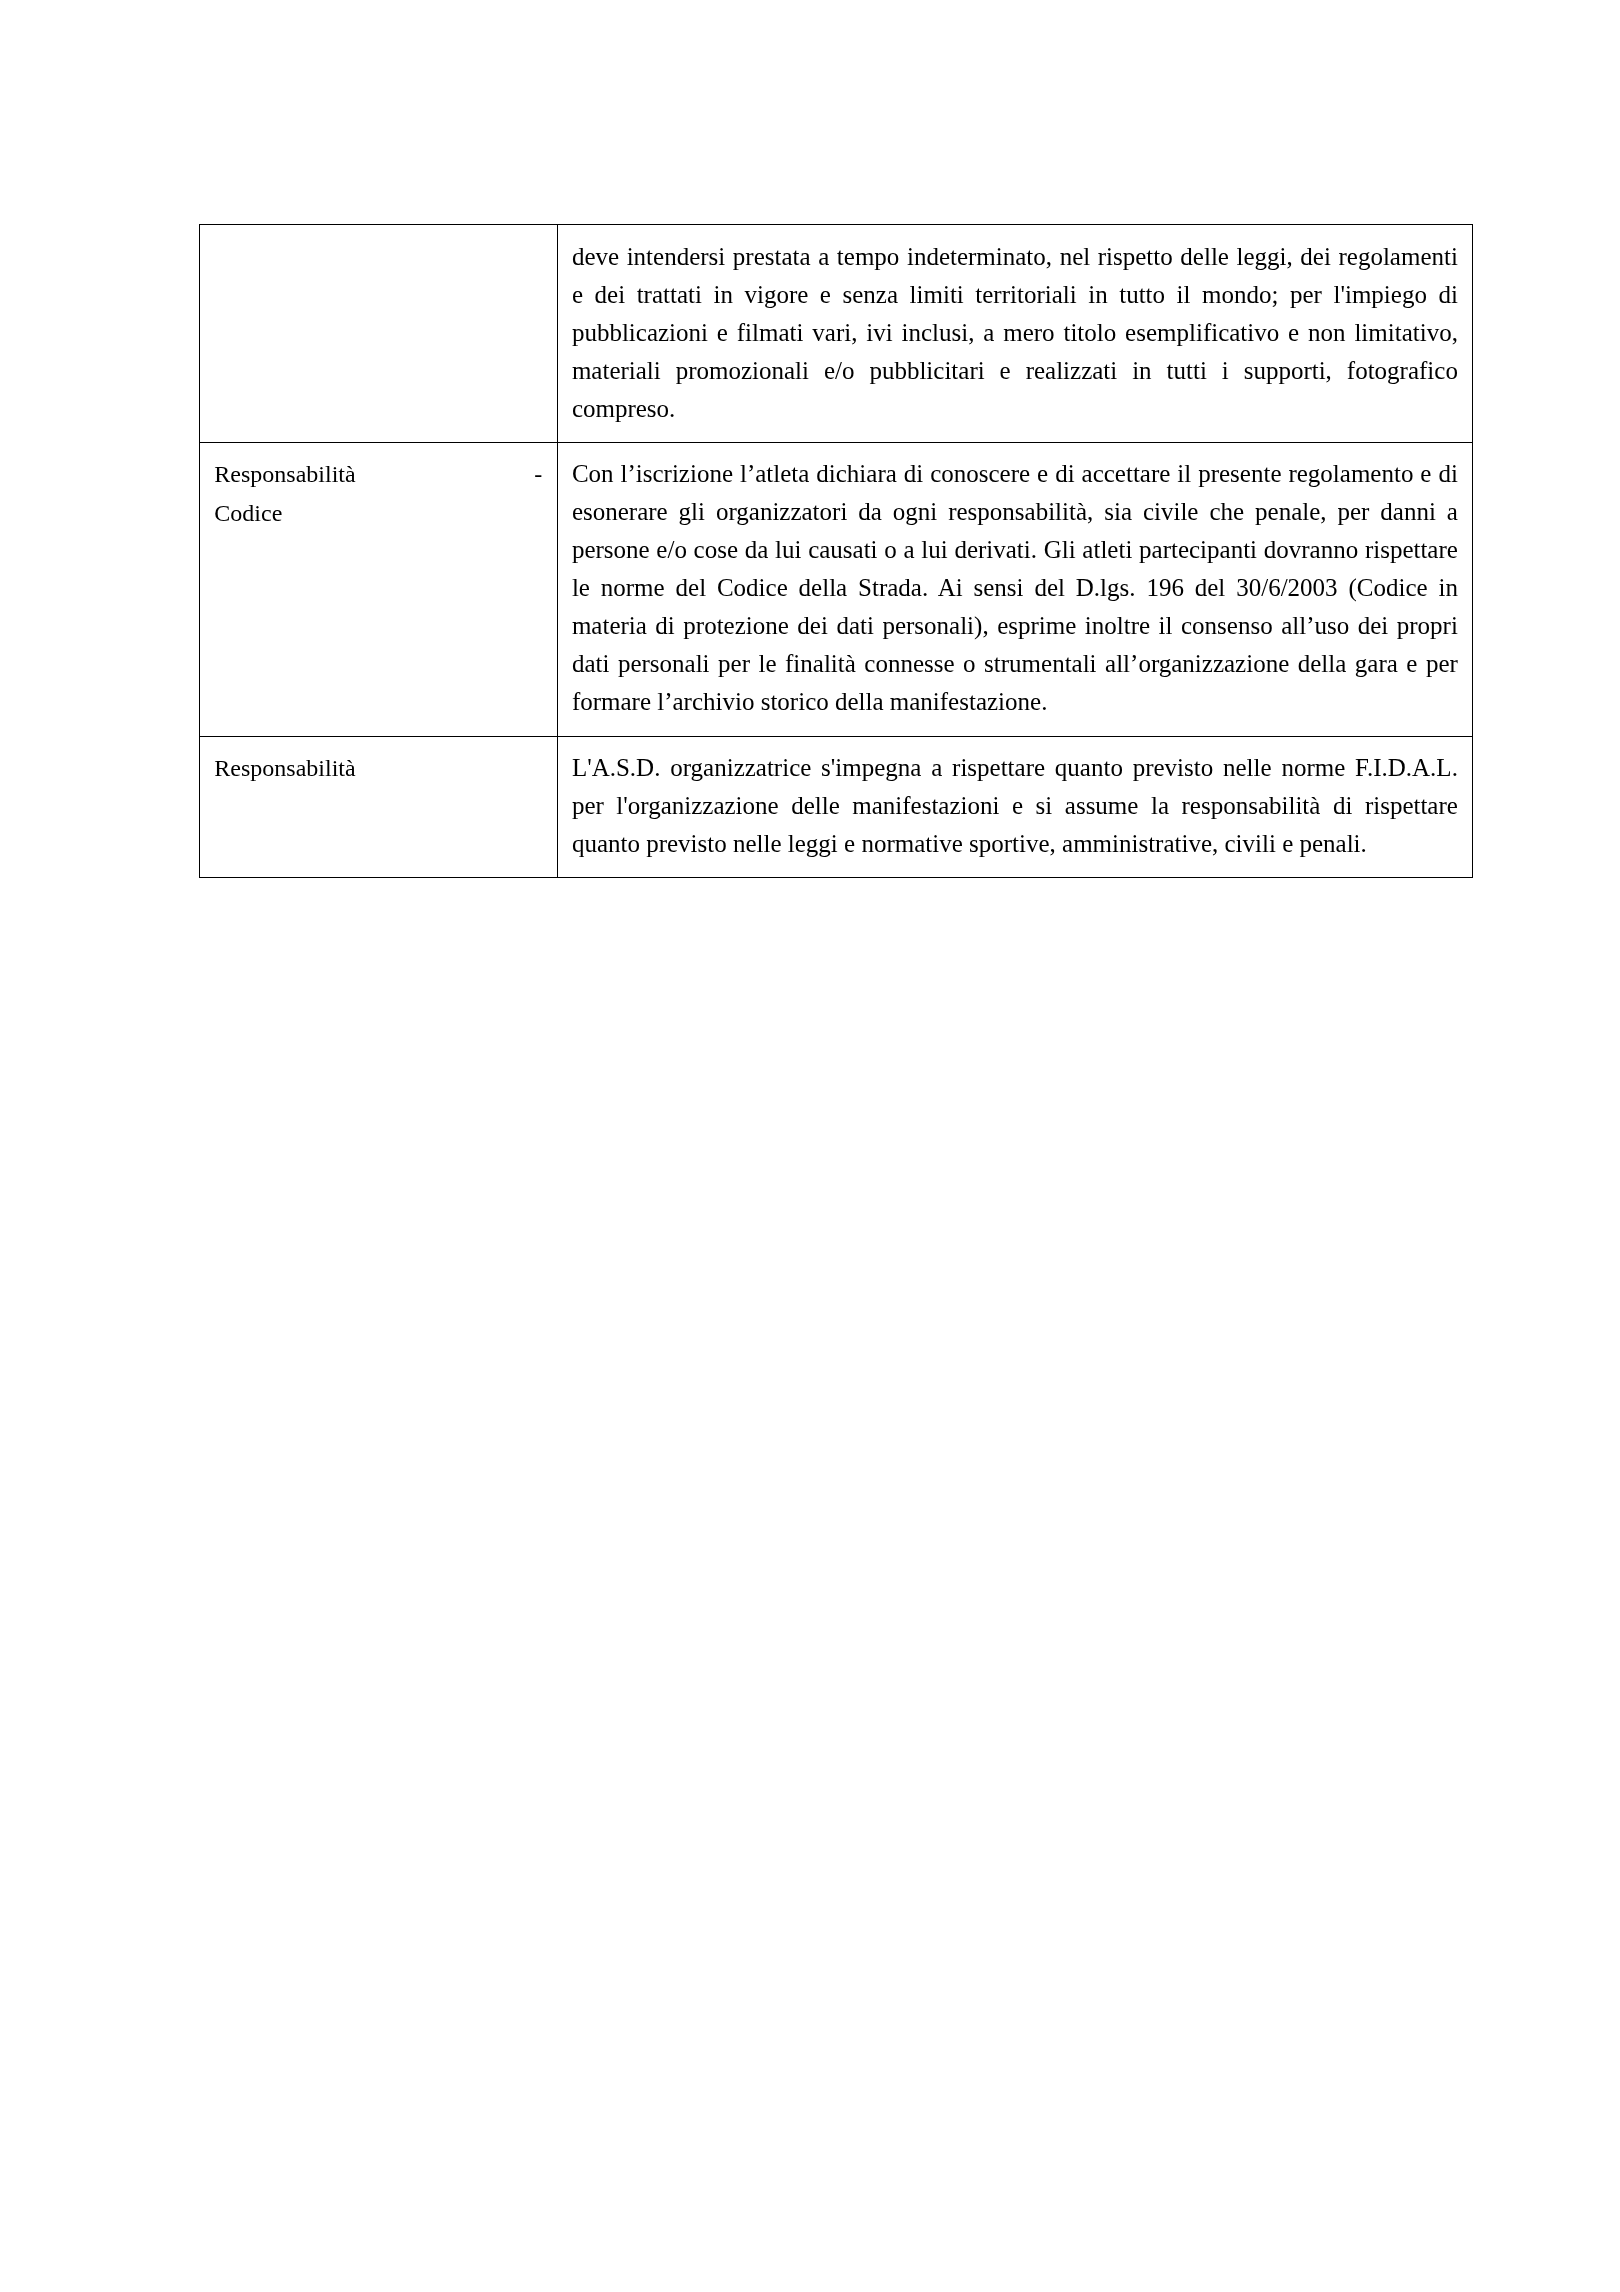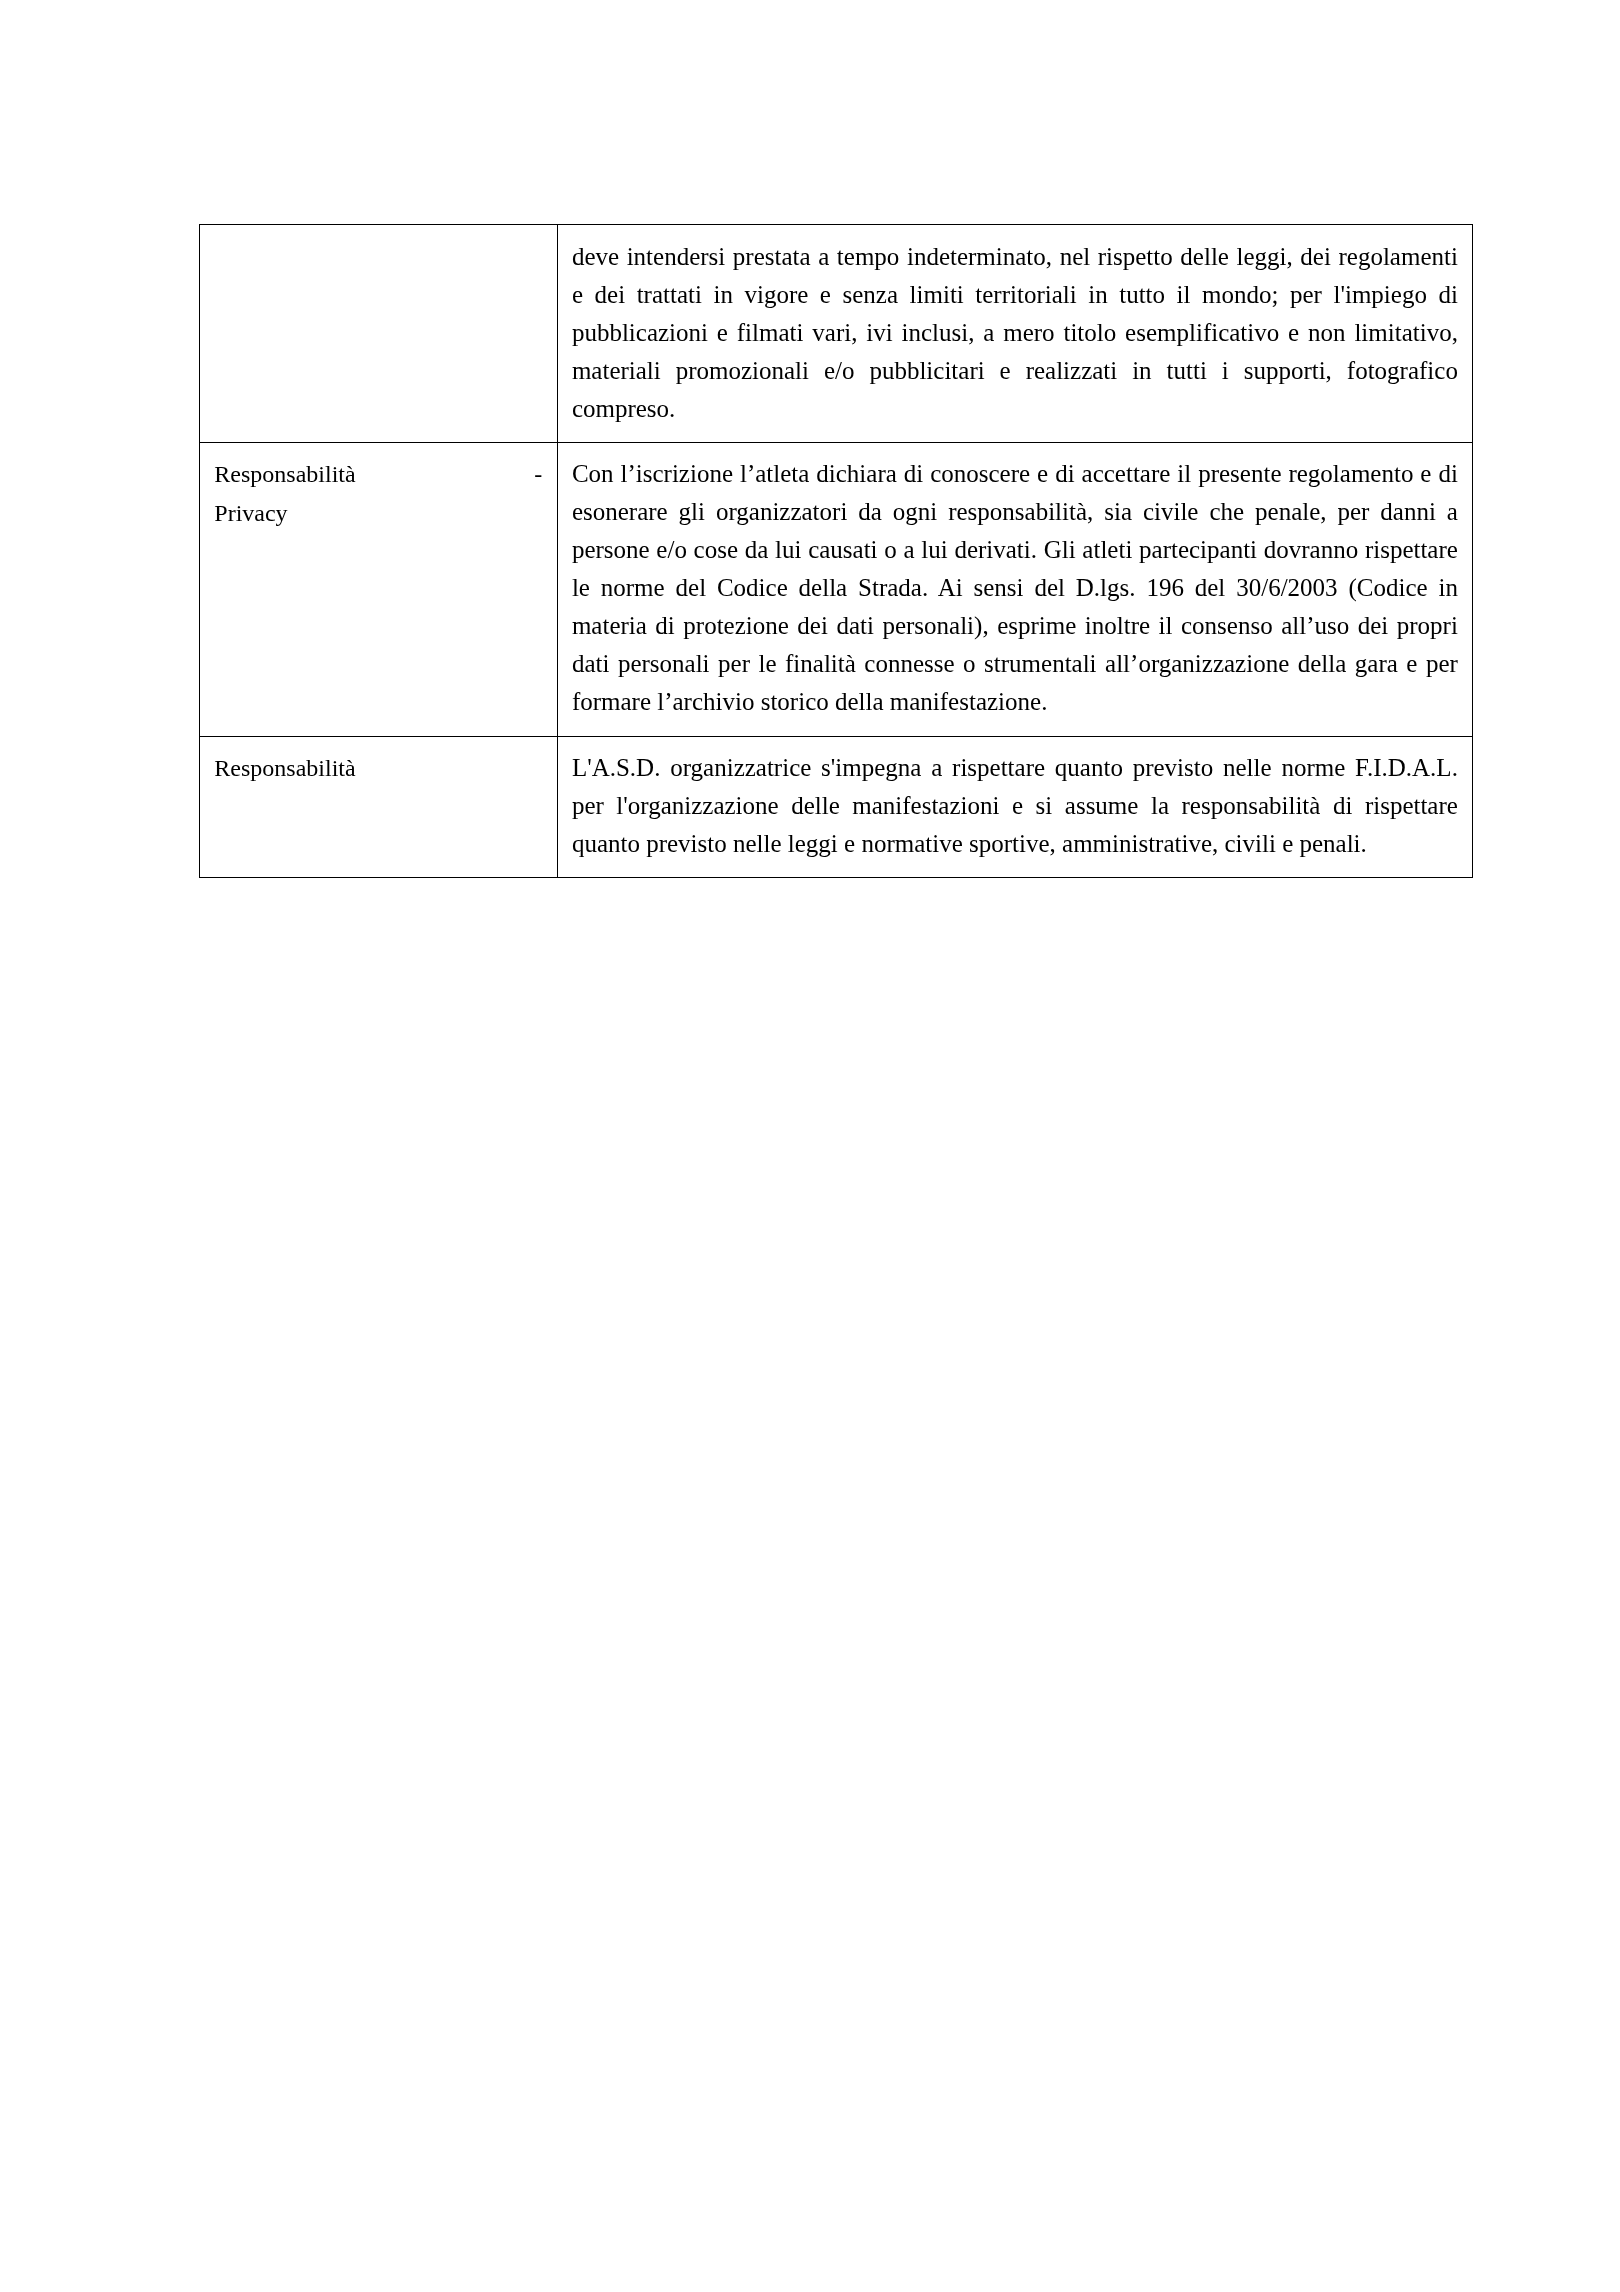--- a/index.html
+++ b/index.html
@@ -87,21 +87,21 @@
           <div class="body-text">deve intendersi prestata a tempo indeterminato, nel rispetto delle leggi, dei regolamenti e dei trattati in vigore e senza limiti territoriali in tutto il mondo; per l'impiego di pubblicazioni e filmati vari, ivi inclusi, a mero titolo esemplificativo e non limitativo, materiali promozionali e/o pubblicitari e realizzati in tutti i supporti, fotografico compreso.</div>
         </td>
       </tr>
 
       <tr>
         <td class="col-label">
           <div class="label-row">
             <span>Responsabilità</span>
             <span>-</span>
           </div>
-          <div class="label-line">Privacy</div>
+          <div class="label-line">Codice</div>
         </td>
         <td class="col-body">
           <div class="body-text">Con l’iscrizione l’atleta dichiara di conoscere e di accettare il presente regolamento e di esonerare gli organizzatori da ogni responsabilità, sia civile che penale, per danni a persone e/o cose da lui causati o a lui derivati. Gli atleti partecipanti dovranno rispettare le norme del Codice della Strada. Ai sensi del D.lgs. 196 del 30/6/2003 (Codice in materia di protezione dei dati personali), esprime inoltre il consenso all’uso dei propri dati personali per le finalità connesse o strumentali all’organizzazione della gara e per formare l’archivio storico della manifestazione.</div>
         </td>
       </tr>
 
       <tr>
         <td class="col-label">
           <div class="label-text">Responsabilità</div>
         </td>

